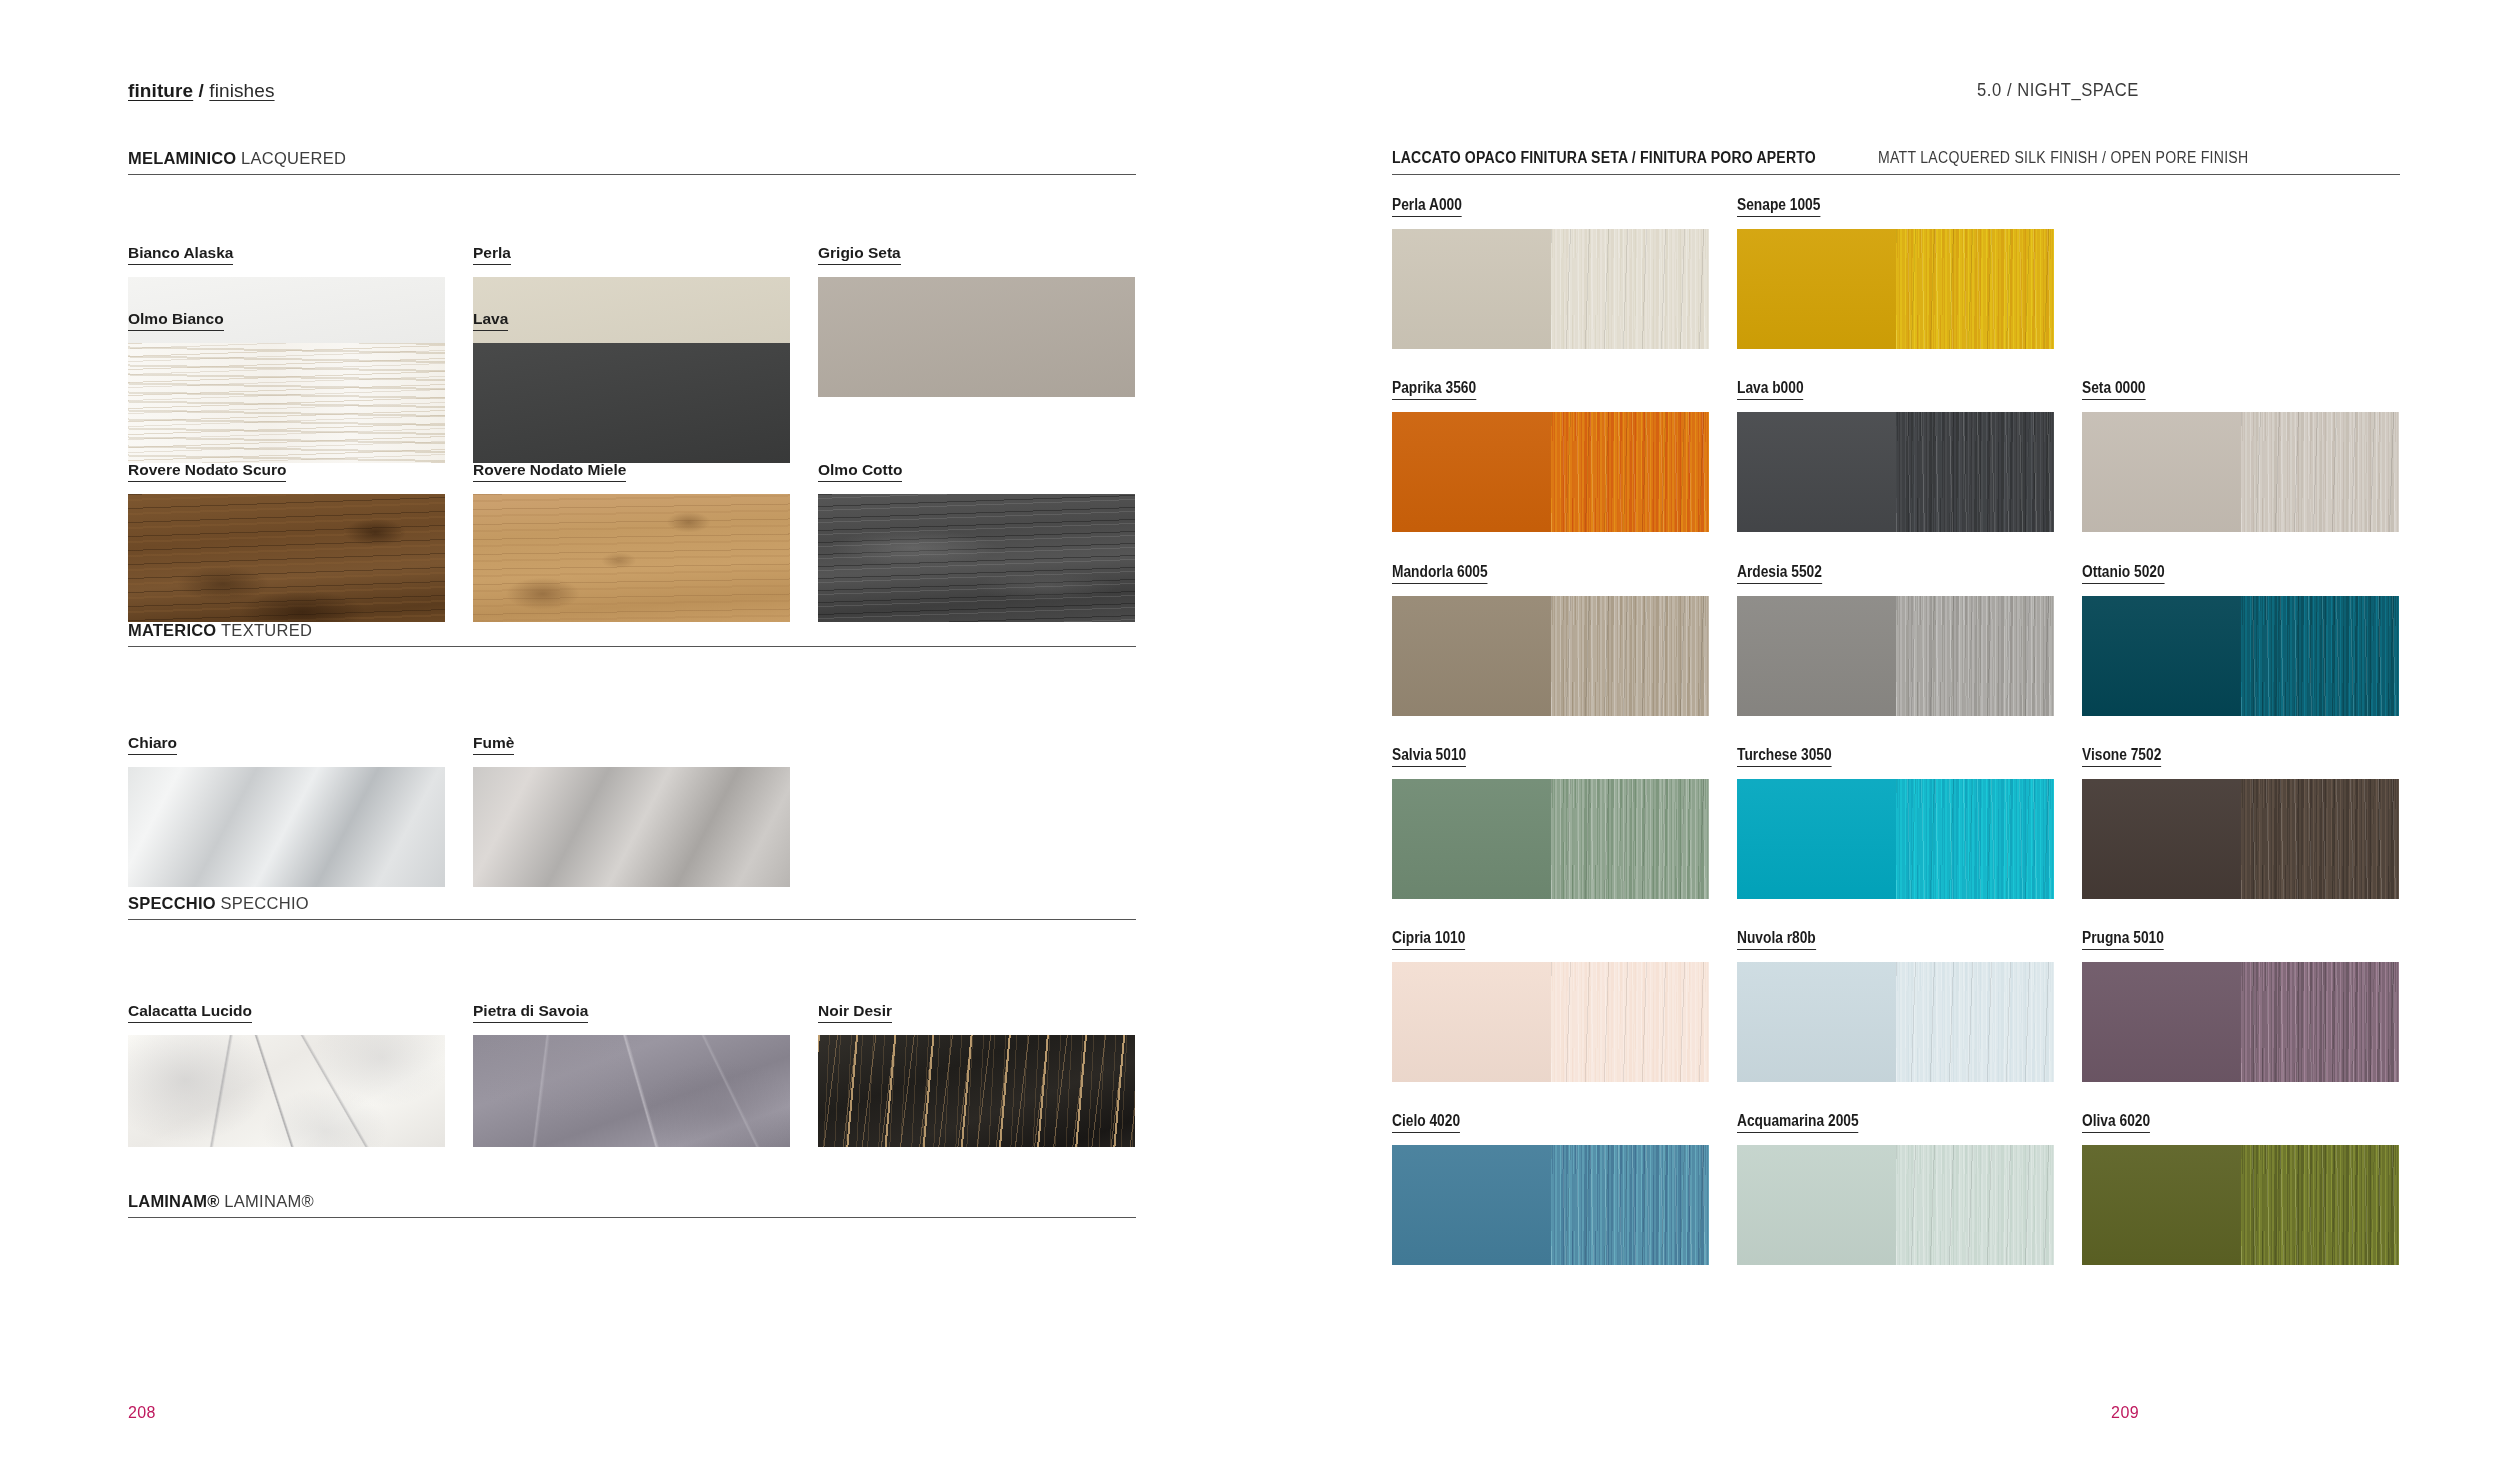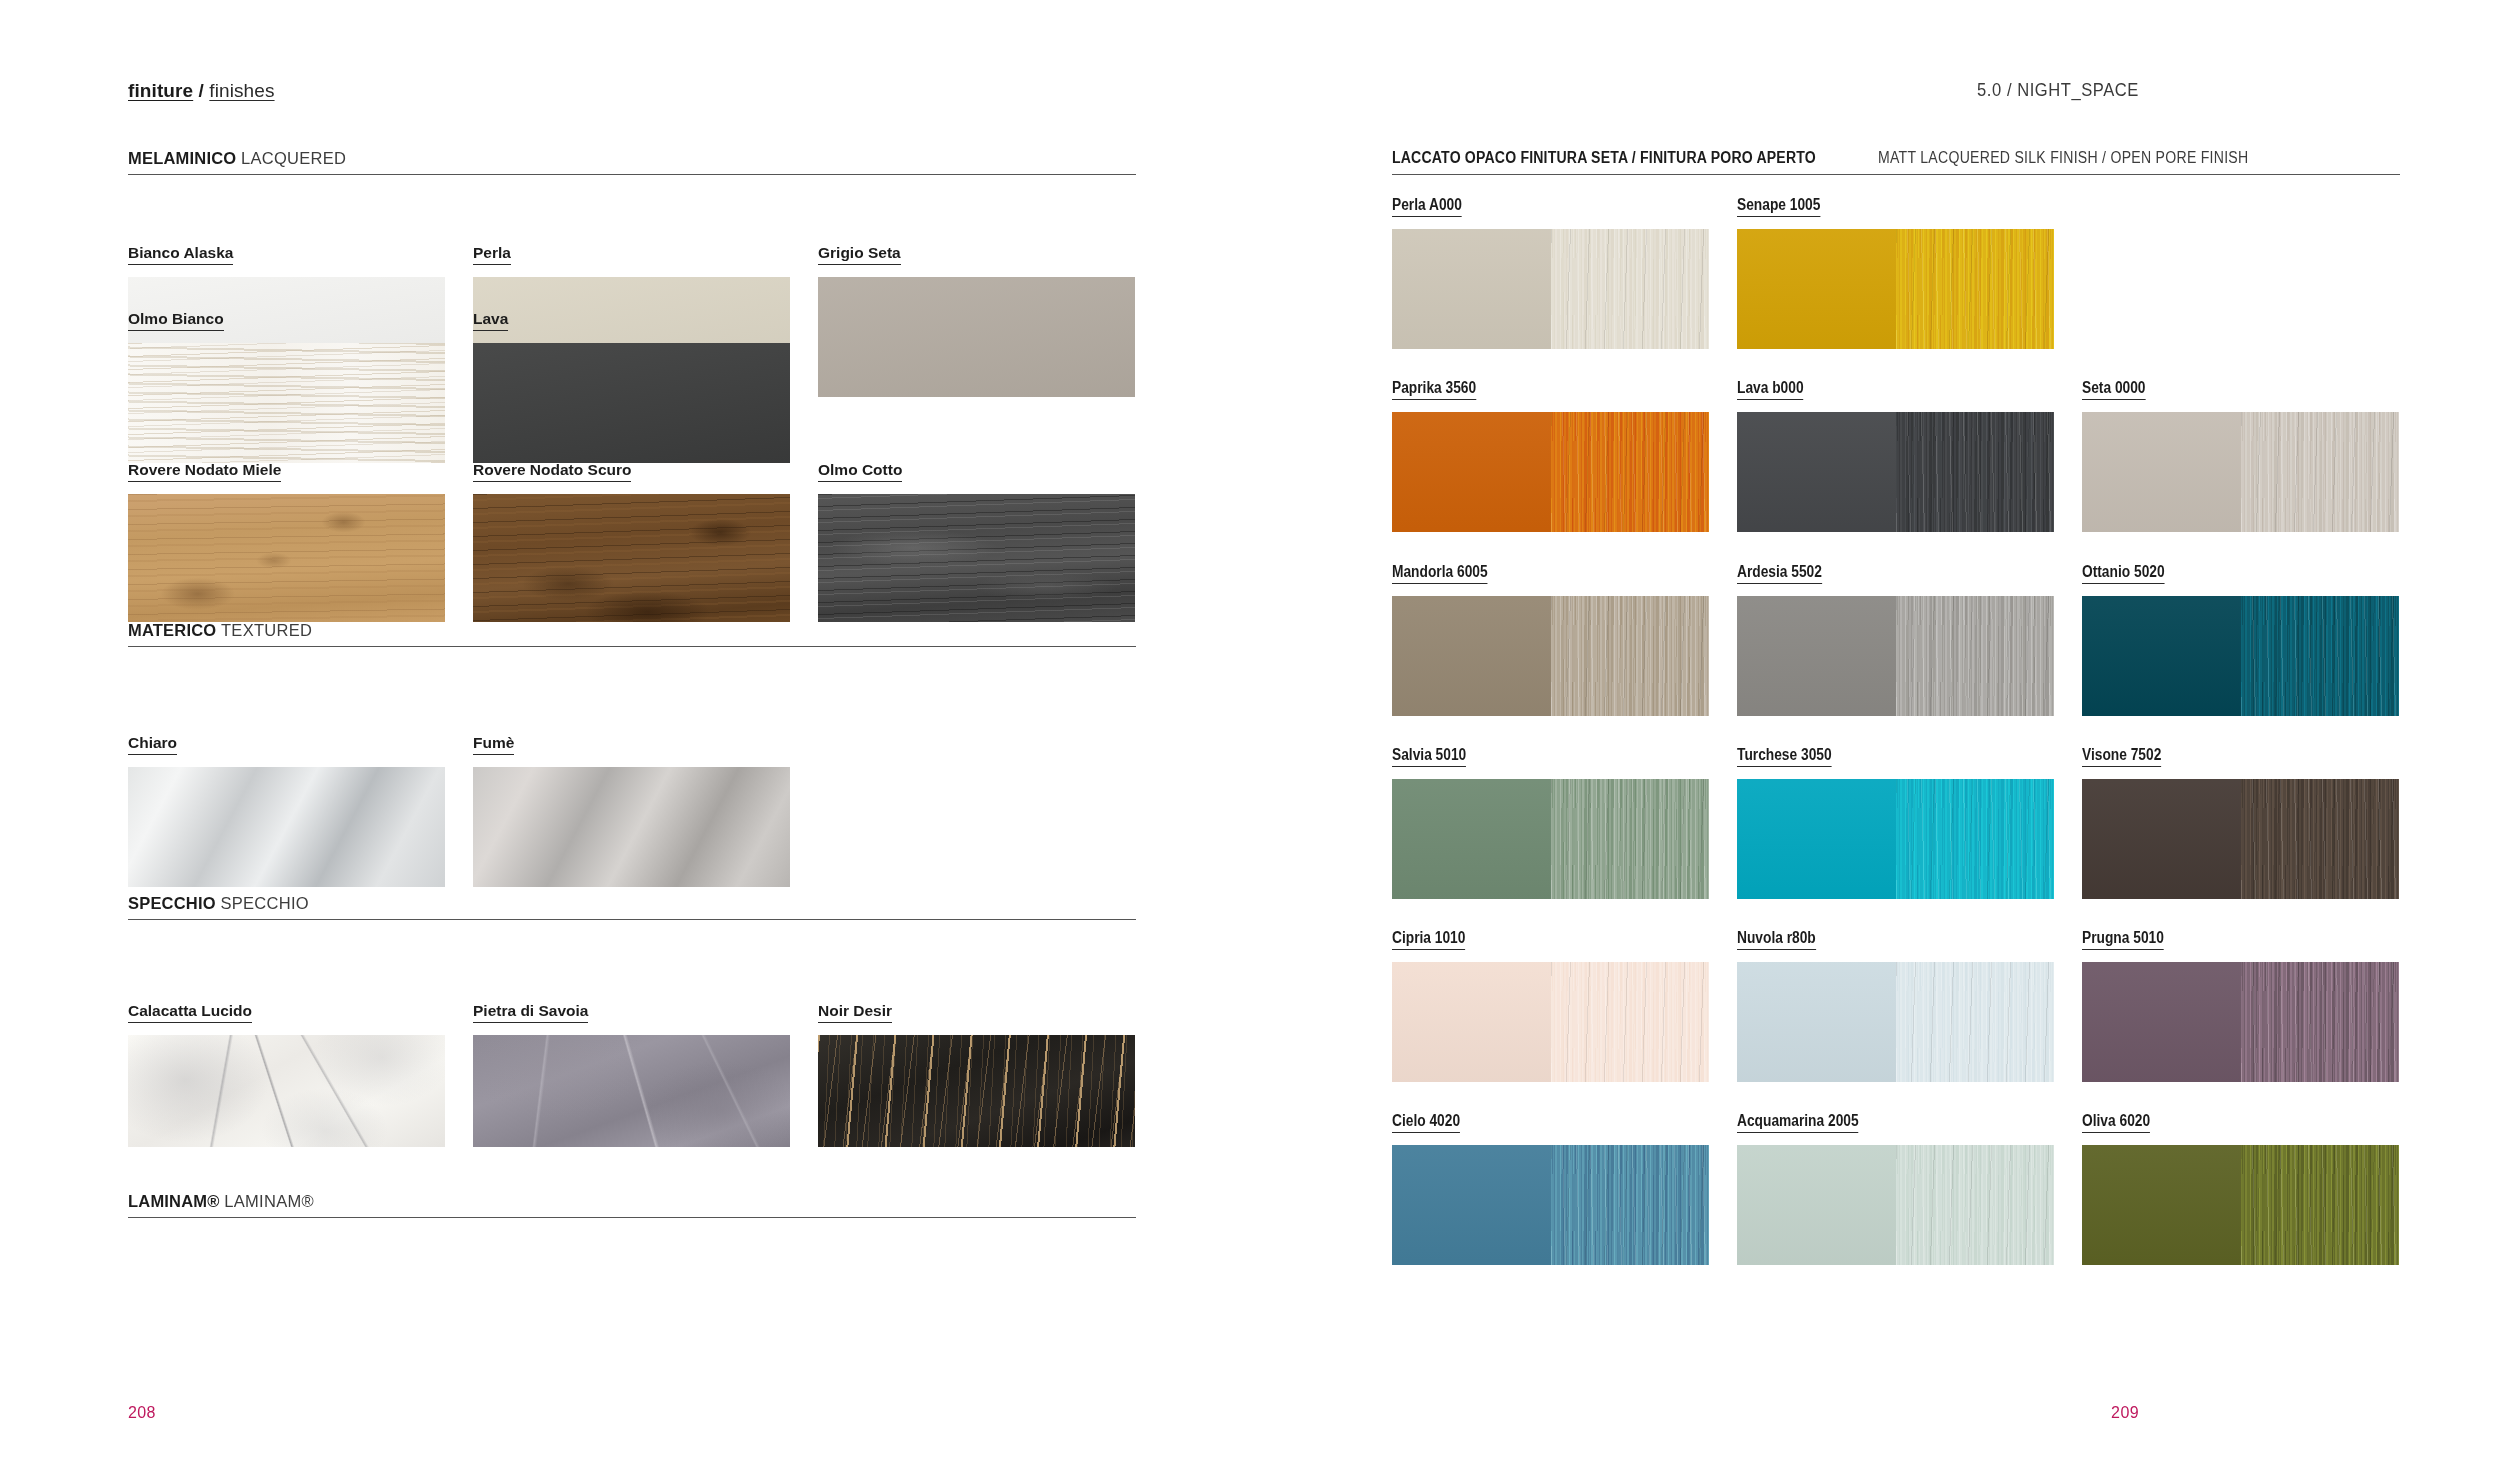--- a/index.html
+++ b/index.html
@@ -222,22 +222,22 @@
         <div class="cell"><div class="cell-label">Grigio Seta</div><div class="chip tex-flat" style="height: 120px; background-color: rgb(180, 172, 162);"></div></div>
       </div>
       <div class="grid" style="top: 310px;">
         <div class="cell"><div class="cell-label">Olmo Bianco</div><div class="chip tex-olmobianco" style="height: 120px;"></div></div>
         <div class="cell"><div class="cell-label">Lava</div><div class="chip tex-flat" style="height: 120px; background-color: rgb(59, 60, 60);"></div></div>
       </div>
       <div class="sec" style="top: 620px;">
         <div class="sec-title"><span class="it">MATERICO</span> <span class="en">TEXTURED</span></div>
       </div>
       <div class="grid" style="top: 461px;">
+        <div class="cell"><div class="cell-label">Rovere Nodato Scuro</div><div class="chip tex-roverescuro" style="height: 128px;"></div></div>
         <div class="cell"><div class="cell-label">Rovere Nodato Miele</div><div class="chip tex-roveremiele" style="height: 128px;"></div></div>
-        <div class="cell"><div class="cell-label">Rovere Nodato Scuro</div><div class="chip tex-roverescuro" style="height: 128px;"></div></div>
         <div class="cell"><div class="cell-label">Olmo Cotto</div><div class="chip tex-olmocotto" style="height: 128px;"></div></div>
       </div>
       <div class="sec" style="top: 893px;">
         <div class="sec-title"><span class="it">SPECCHIO</span> <span class="en">SPECCHIO</span></div>
       </div>
       <div class="grid" style="top: 734px;">
         <div class="cell"><div class="cell-label">Chiaro</div><div class="chip tex-specchio-chiaro" style="height: 120px;"></div></div>
         <div class="cell"><div class="cell-label">Fumè</div><div class="chip tex-specchio-fume" style="height: 120px;"></div></div>
       </div>
       <div class="sec" style="top: 1161px; margin-top: 30px;">

